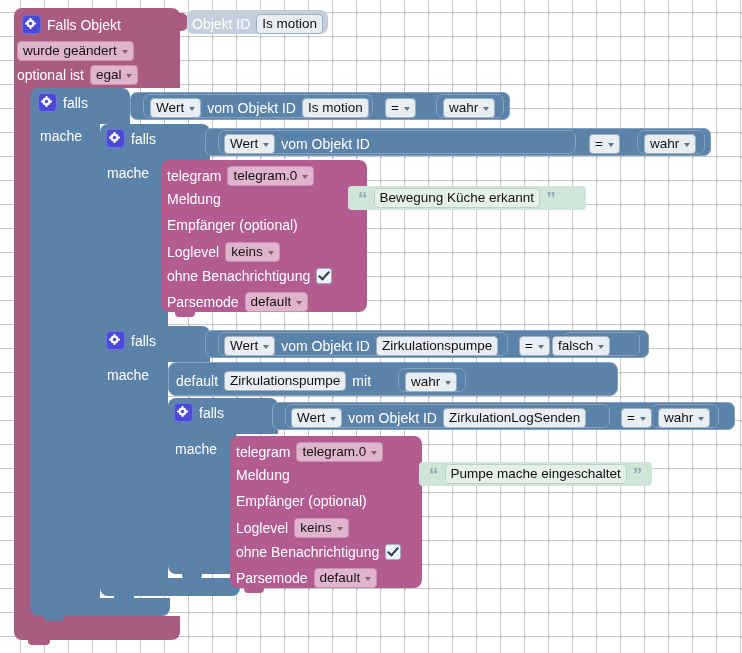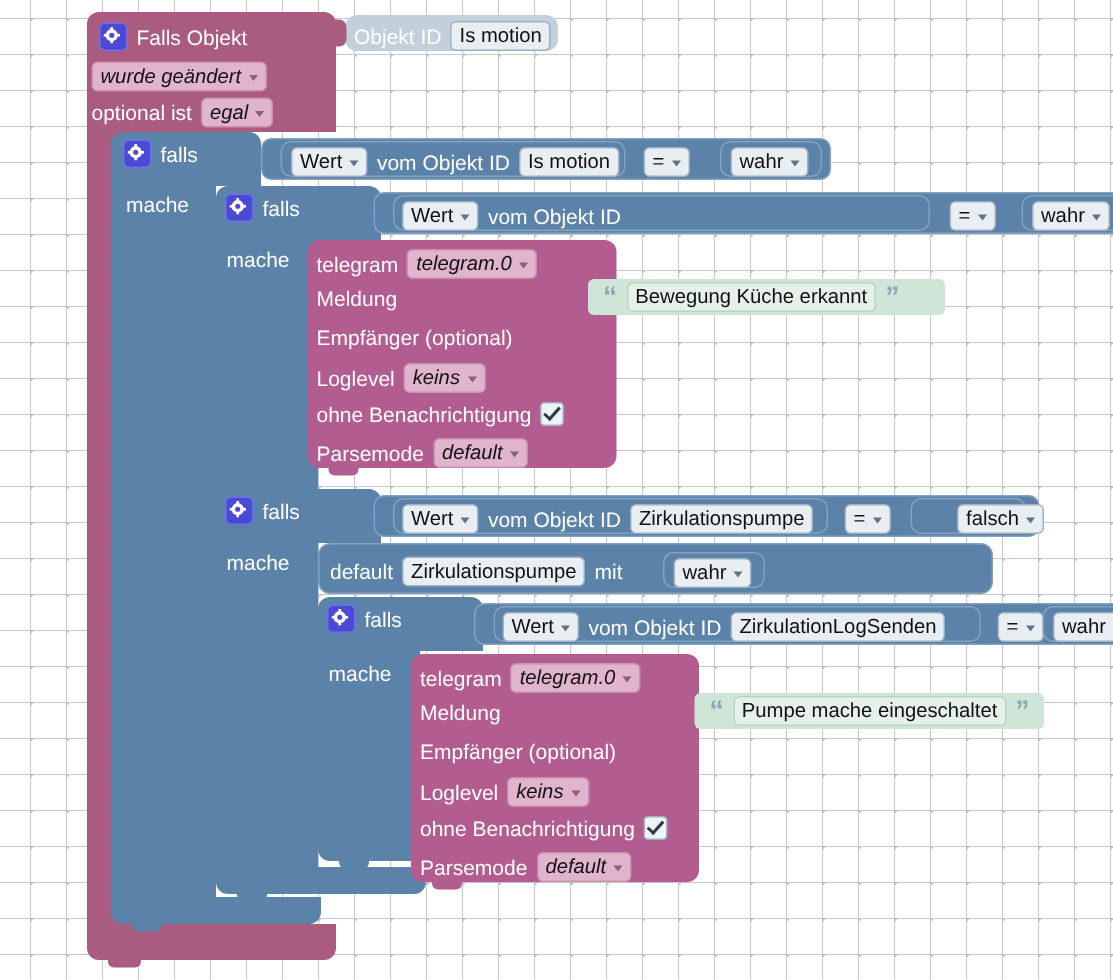--- a/index.html
+++ b/index.html
@@ -20,21 +20,21 @@
   
   .grid-overlay{
     position:absolute;inset:0;
     background-image:
       radial-gradient(circle 0.8px at 1px 1px, #bfbfbf 99%, transparent 100%);
     background-size:24px 24px;
     background-position:20px 12px;
     pointer-events:none;
     z-index:0;
   }
-  .canvas{position:absolute;inset:0;z-index:1;margin-left:44px;}
+  .canvas{position:absolute;inset:0;z-index:1;}
 
   
   .blk{position:absolute;box-sizing:border-box;}
   .magenta{background:#aa5b80;}
   .magenta-2{background:#b35c90;}
   .blue{background:#5b82a8;}
   .mint{background:#cfe5d8;}
   .steel{background:#c3d0dc;}
 
   .rounded{border-radius:8px;}
@@ -46,21 +46,21 @@
     background:#e9eef2;
     color:#111;
     border:1px solid #9fb0c0;
     border-radius:4px;
     padding:1px 5px 2px 5px;
     font-size:13.5px;
     line-height:15px;
     white-space:nowrap;
     vertical-align:middle;
   }
-  .field.pink{background:#e0b4cd;border-color:#c990b0;font-style:italic;}
+  .field.pink{background:#e0b4cd;border-color:#c990b0;}
   .field.mintf{background:#e4f0e8;border-color:#b9d4c4;}
   .field.dd{padding-right:16px;position:relative;}
   .field.dd:after{
     content:"";
     position:absolute;right:5px;top:50%;margin-top:-1.5px;
     border-left:3.5px solid transparent;
     border-right:3.5px solid transparent;
     border-top:4px solid #5f7488;
   }
   .field.pink.dd:after{border-top-color:#8d5d76;}
@@ -279,21 +279,21 @@
   <div class="vbox" style="left:218px;top:332px;width:290px;height:24px;"></div>
   <div class="row" style="left:224px;top:336px;">
     <span class="field dd">Wert</span>
     <span class="lbl">vom Objekt ID</span>
     <span class="field">Zirkulationspumpe</span>
   </div>
   <div class="row" style="left:519px;top:336px;">
     <span class="field dd">=</span>
   </div>
   <div class="vbox" style="left:563px;top:332px;width:77px;height:24px;"></div>
-  <div class="row" style="left:594px;top:336px;">
+  <div class="row" style="left:552px;top:336px;">
     <span class="field dd">falsch</span>
   </div>
 
   <div class="blk blue" style="left:168px;top:362px;width:450px;height:34px;border-radius:8px 8px 8px 8px;border:1px solid #82a2c0;box-sizing:border-box;"></div>
   <div class="row" style="left:176px;top:371px;">
     <span class="lbl">default</span>
     <span class="field">Zirkulationspumpe</span>
     <span class="lbl">mit</span>
   </div>
   <div class="vbox" style="left:398px;top:368px;width:68px;height:24px;"></div>

